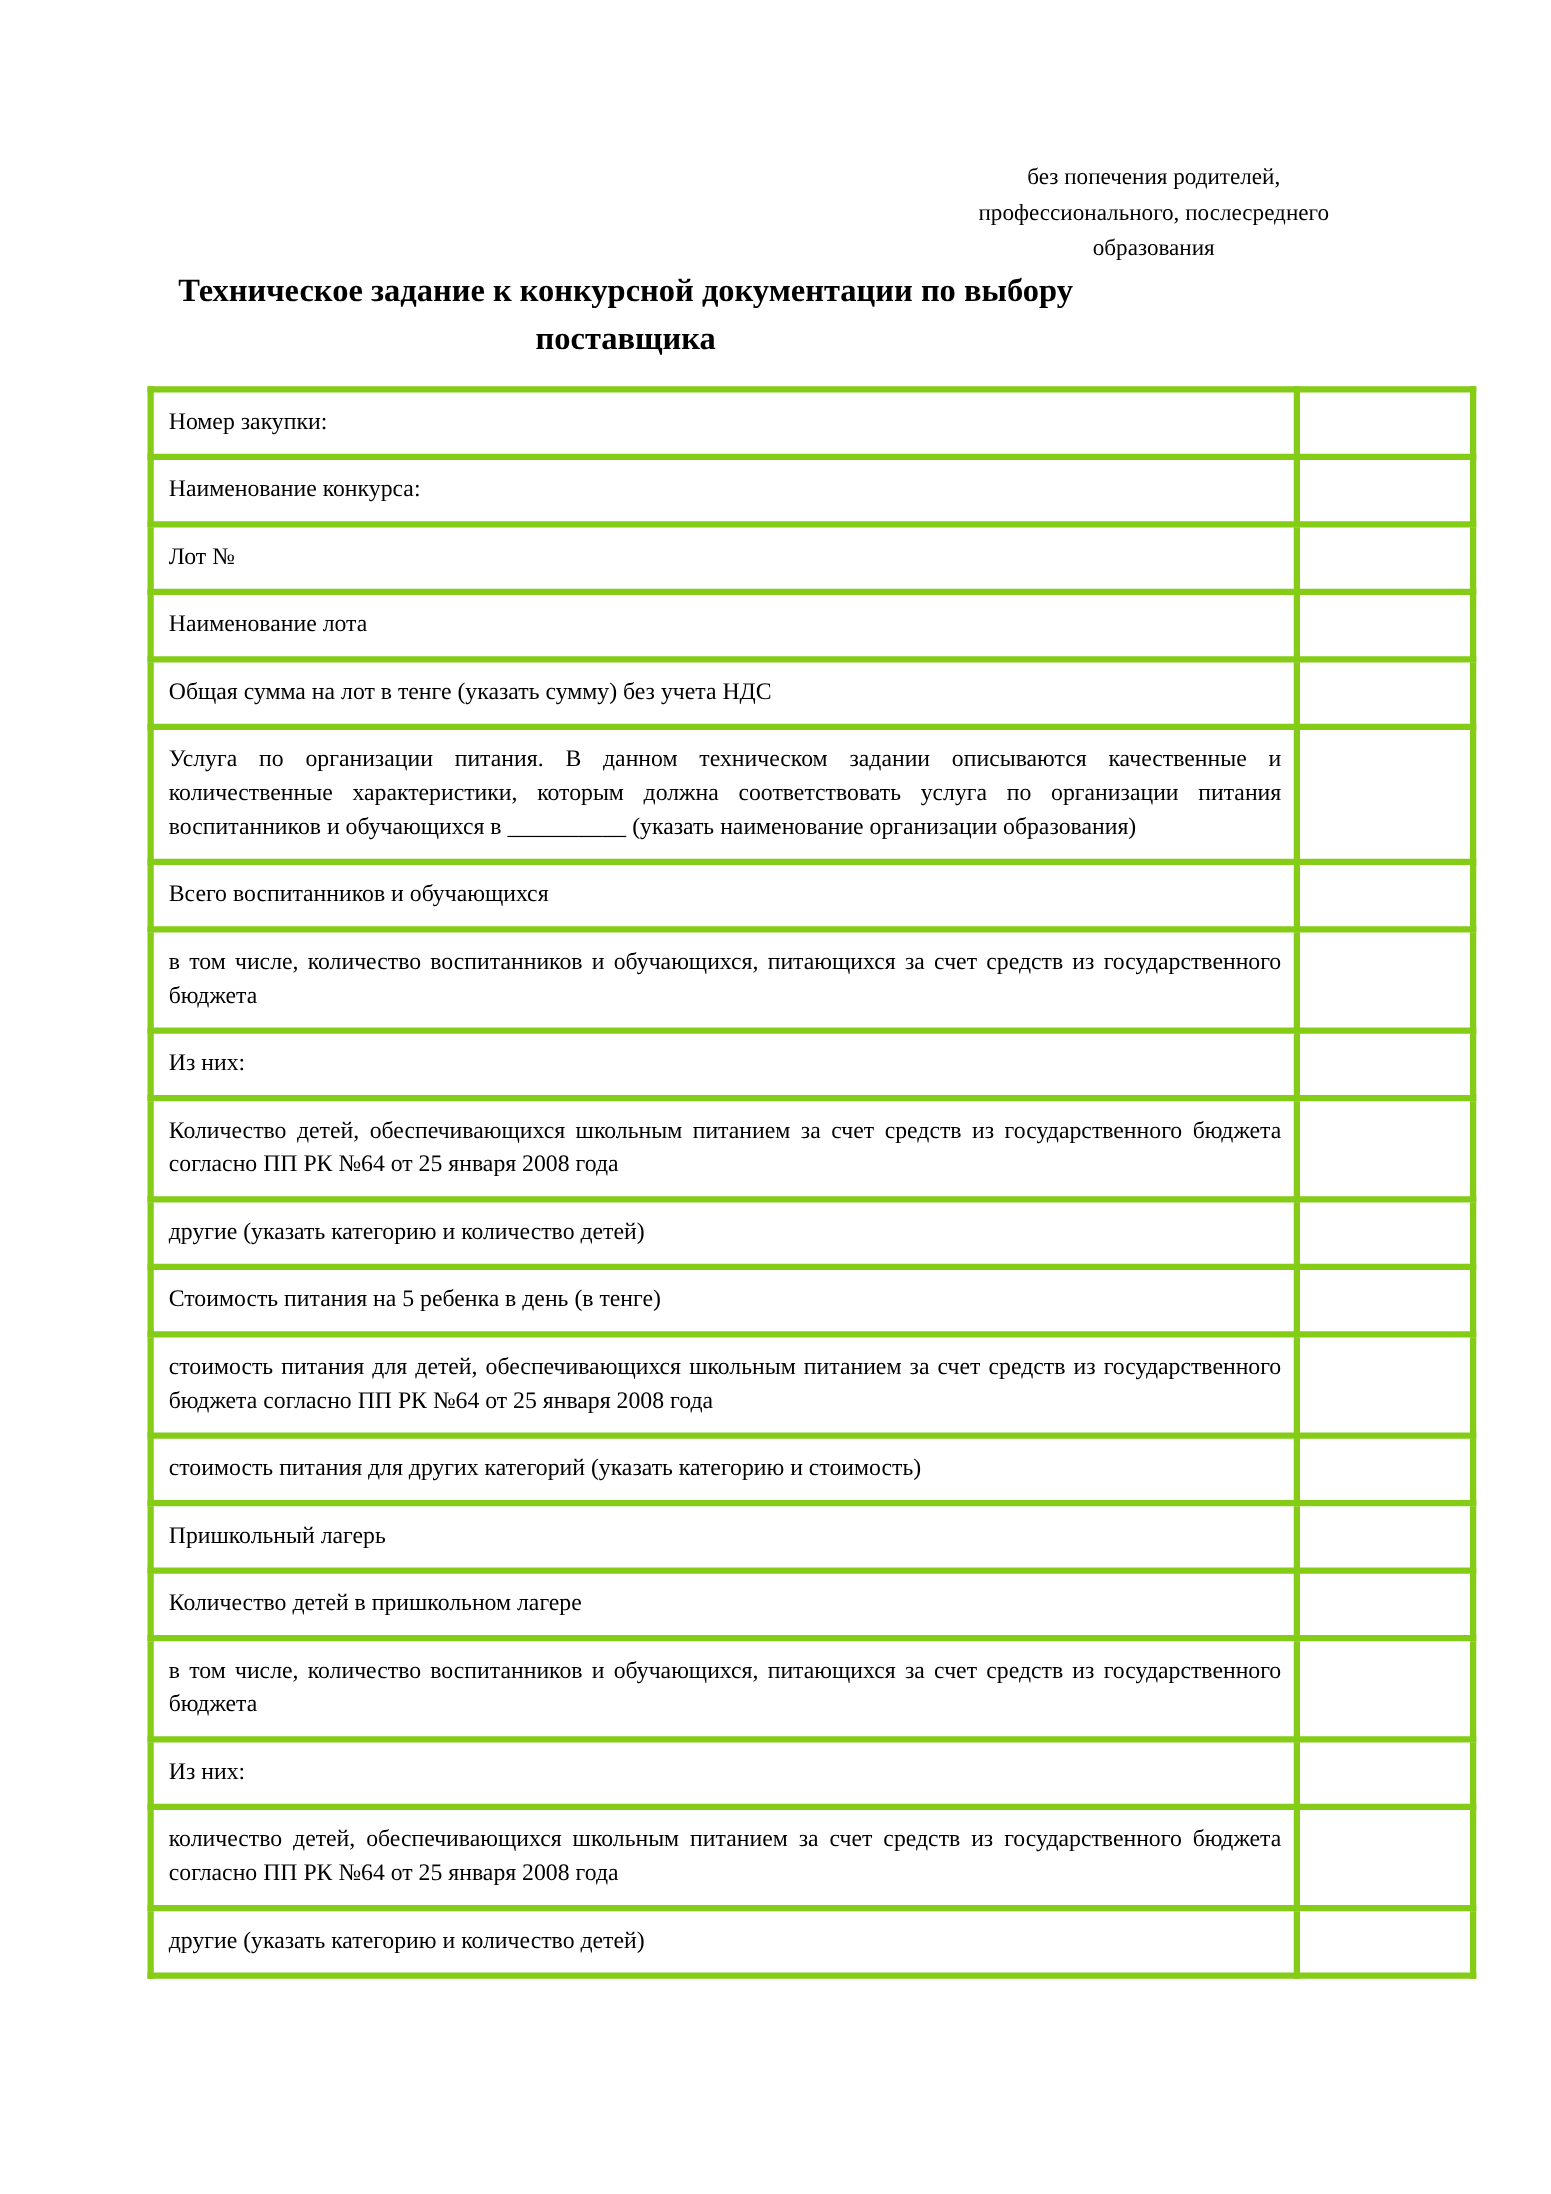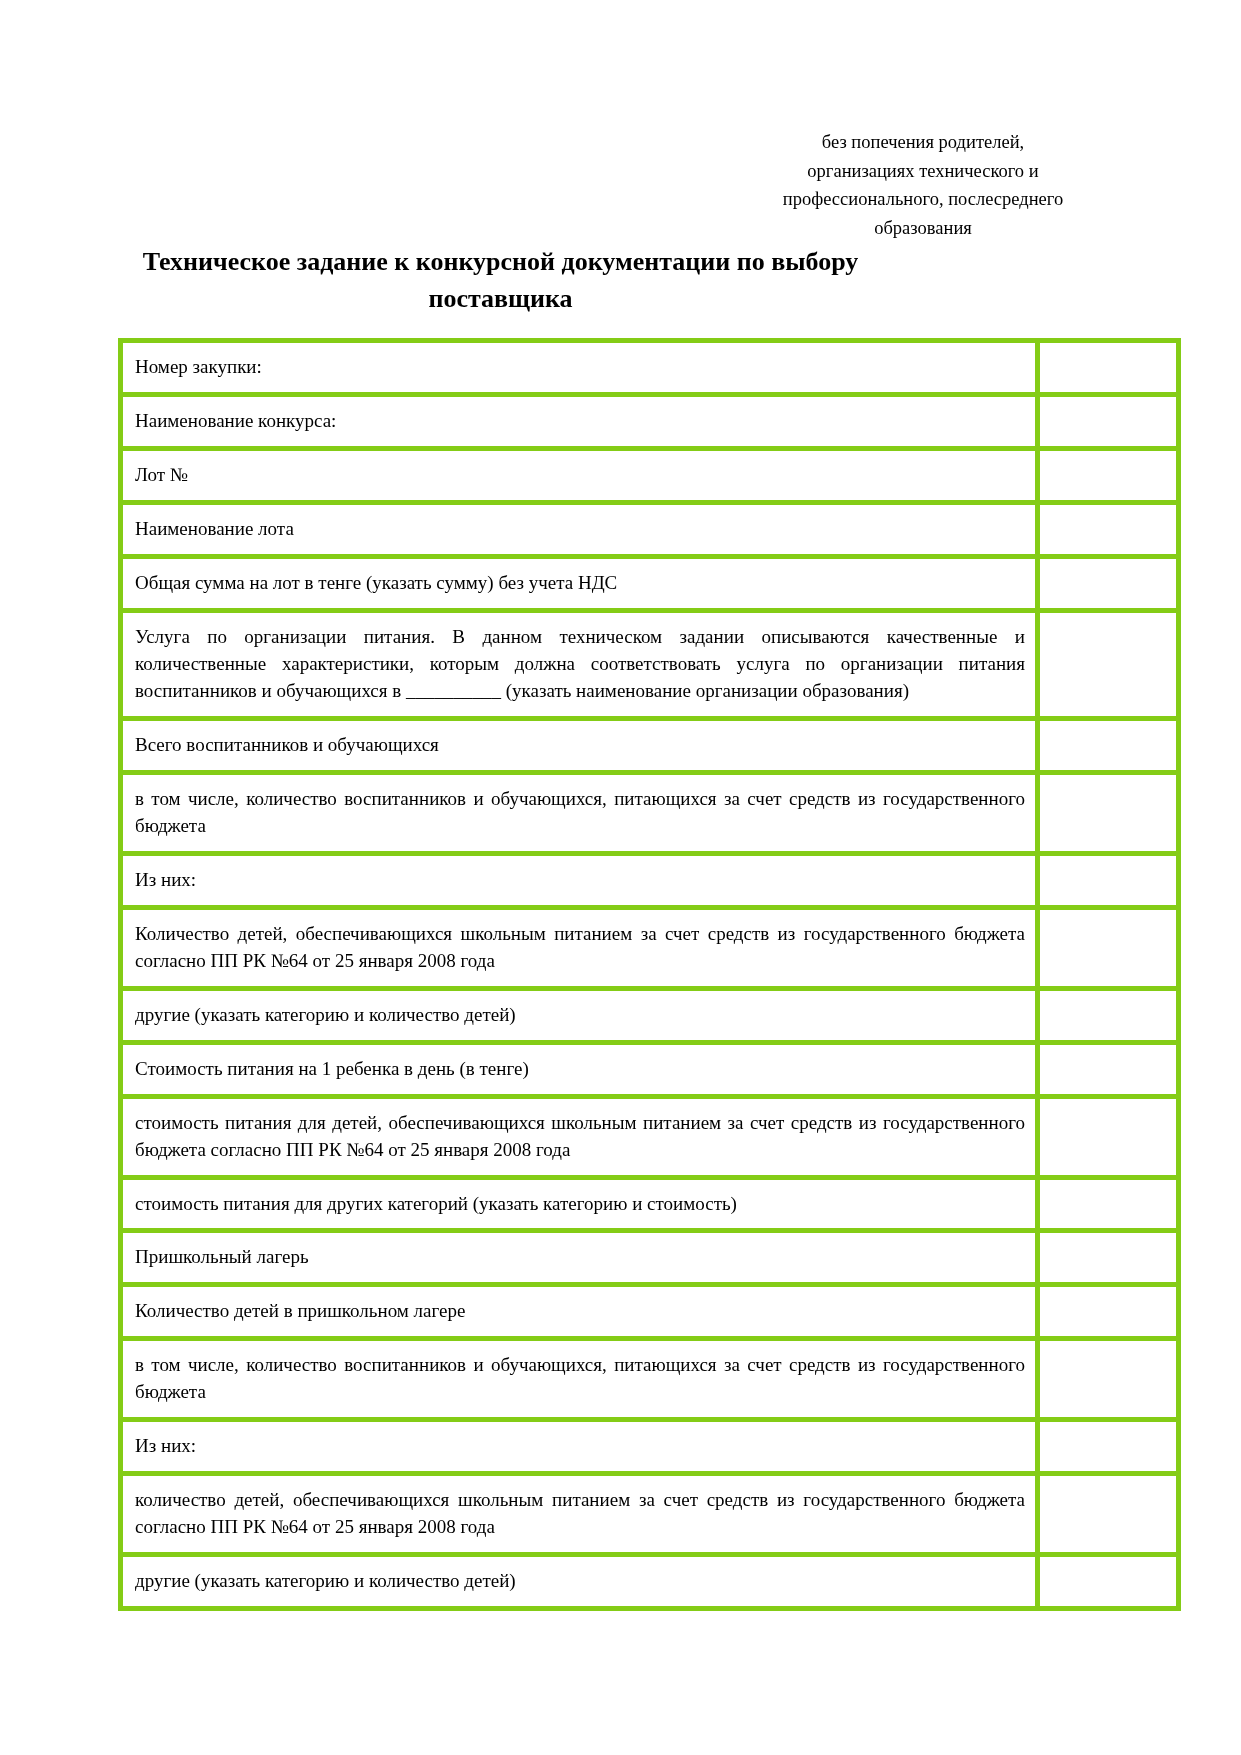--- a/index.html
+++ b/index.html
@@ -71,21 +71,20 @@
     padding-bottom: 9px;
   }
 </style>
 </head>
 <body>
 
 <div class="page">
 
   <div class="header-block">
     <div>без попечения родителей,</div>
-    <div>организациях технического и</div>
     <div>профессионального, послесреднего</div>
     <div>образования</div>
   </div>
 
   <div class="doc-title">Техническое задание к конкурсной документации по выбору поставщика</div>
 
   <table class="main-table">
     <tbody>
       <tr>
         <td class="label tall">Номер закупки:</td>
@@ -125,21 +124,21 @@
       </tr>
       <tr>
         <td class="label just">Количество детей, обеспечивающихся школьным питанием за счет средств из государственного бюджета согласно ПП РК №64 от 25 января 2008 года</td>
         <td class="value"></td>
       </tr>
       <tr>
         <td class="label tall">другие (указать категорию и количество детей)</td>
         <td class="value tall"></td>
       </tr>
       <tr>
-        <td class="label small-pad">Стоимость питания на 1 ребенка в день (в тенге)</td>
+        <td class="label small-pad">Стоимость питания на 5 ребенка в день (в тенге)</td>
         <td class="value small-pad"></td>
       </tr>
       <tr>
         <td class="label just">стоимость питания для детей, обеспечивающихся школьным питанием за счет средств из государственного бюджета согласно ПП РК №64 от 25 января 2008 года</td>
         <td class="value"></td>
       </tr>
       <tr>
         <td class="label tall">стоимость питания для других категорий (указать категорию и стоимость)</td>
         <td class="value tall"></td>
       </tr>

